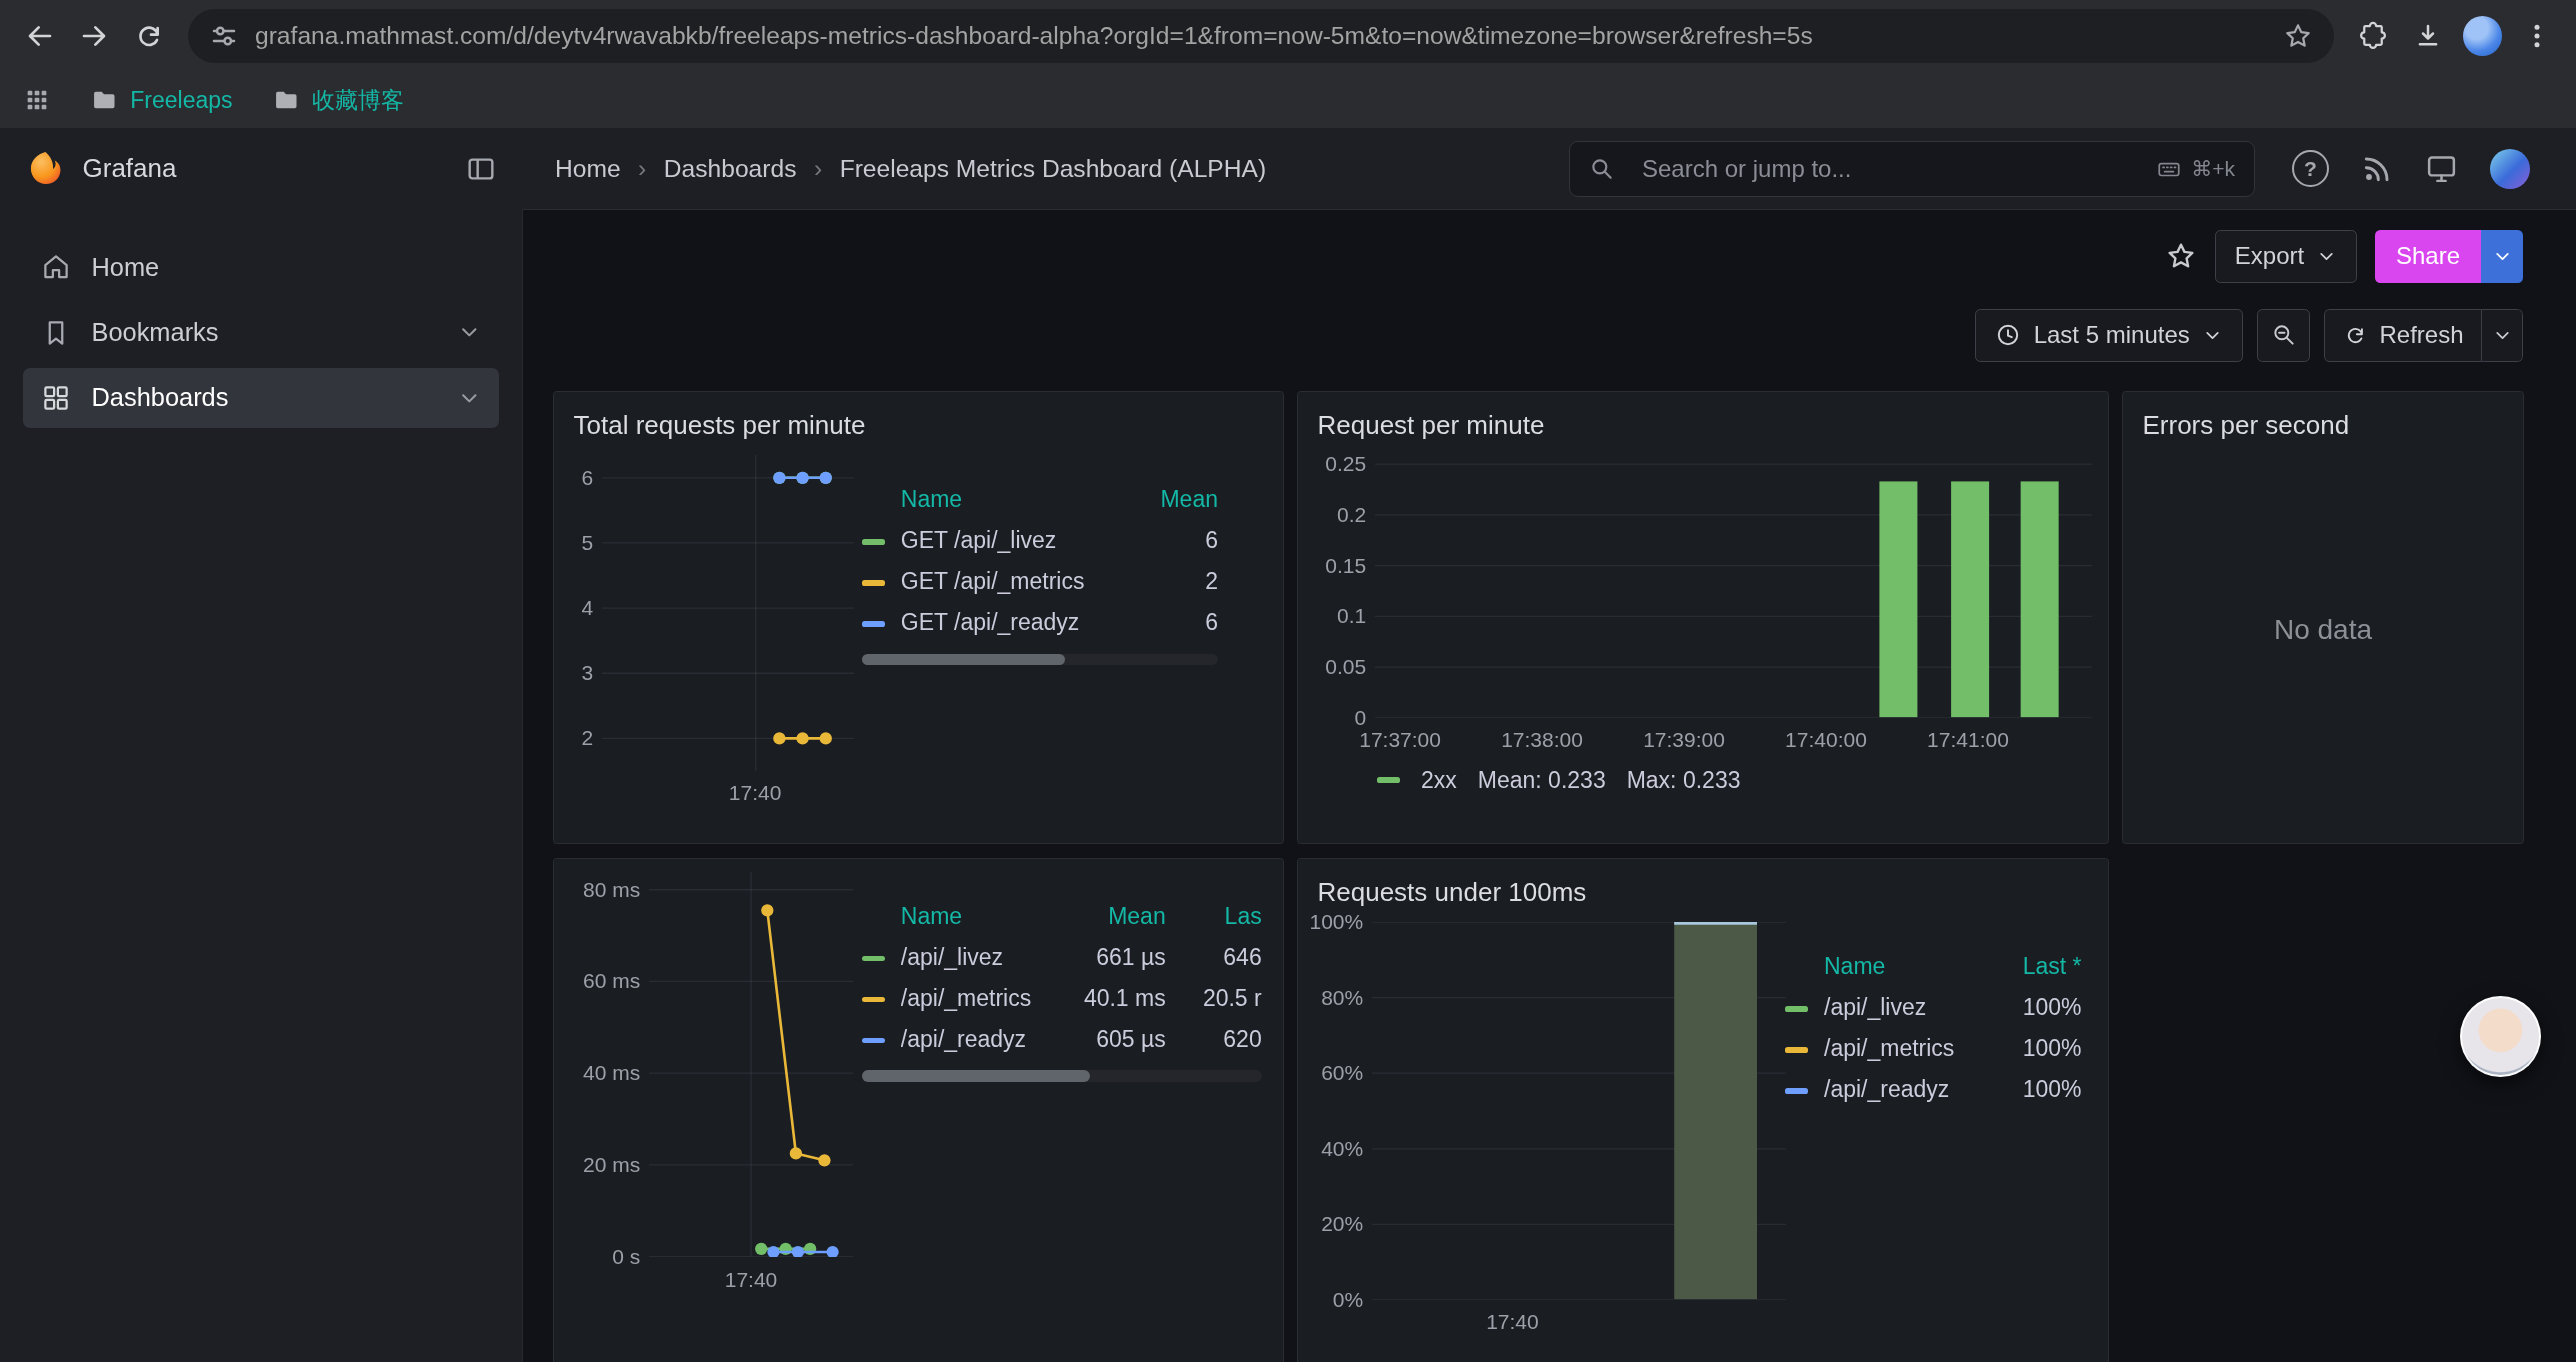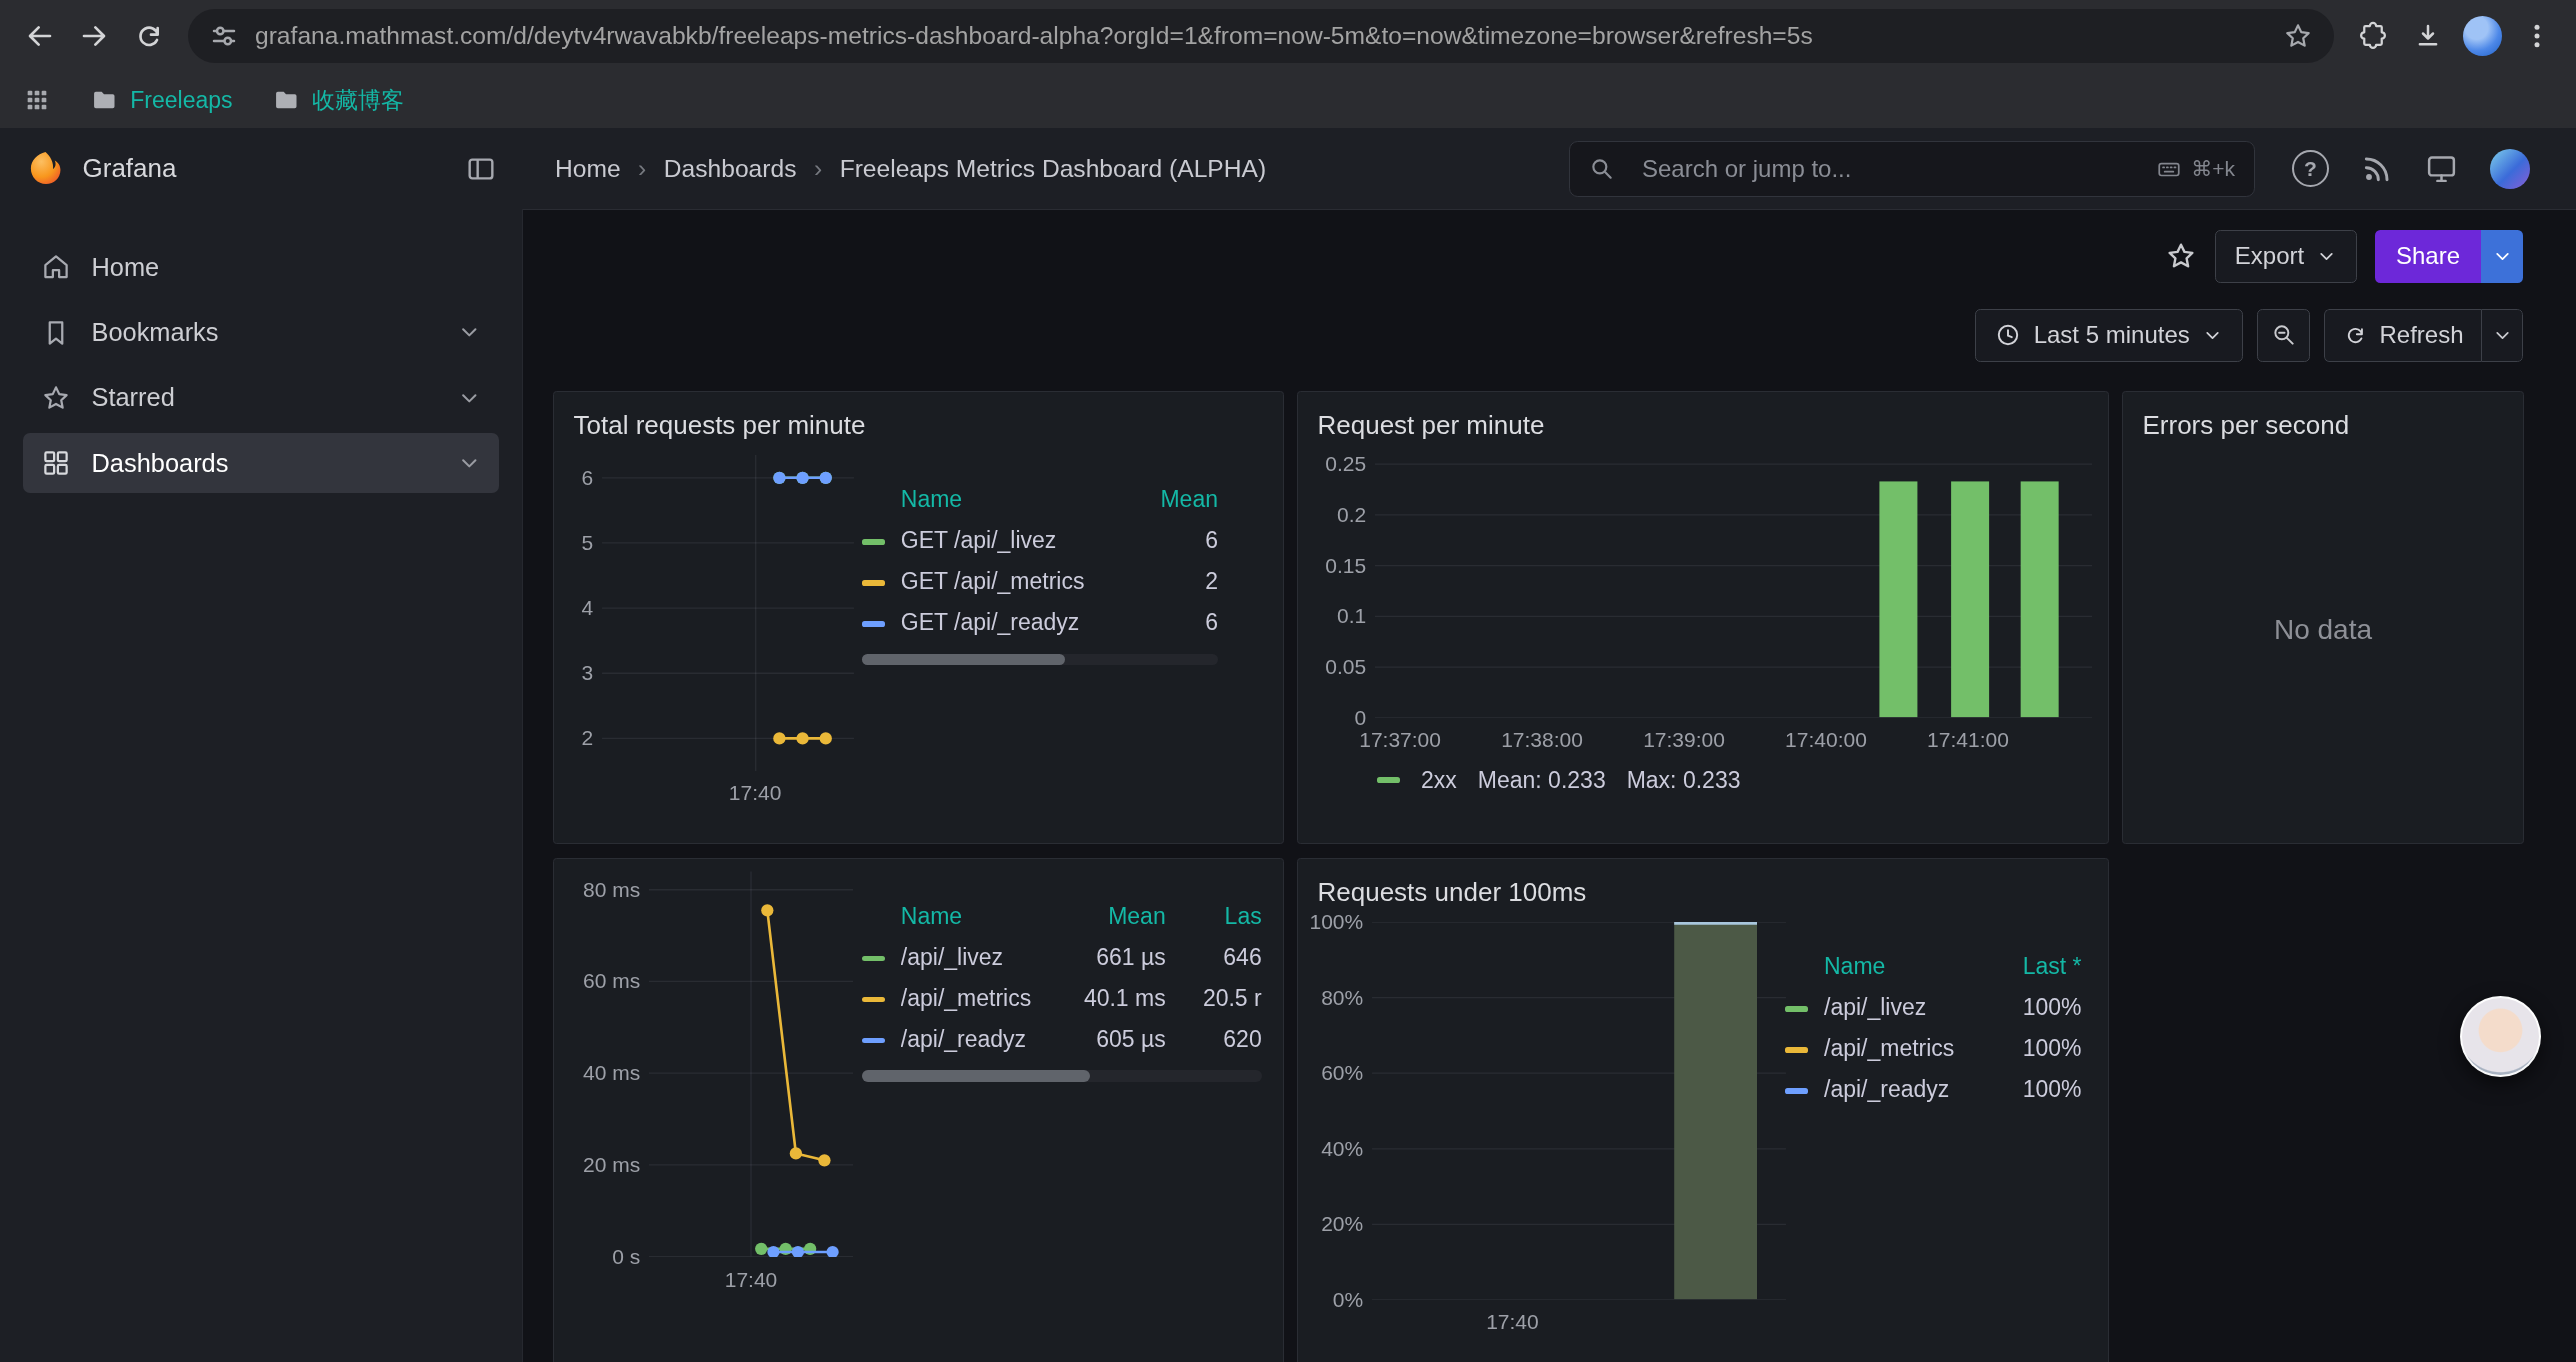--- a/index.html
+++ b/index.html
@@ -32,21 +32,21 @@
 
   .sidebar{position:absolute;top:81px;left:0;width:523px;bottom:0;background:#1d1f25;border-right:0.9px solid #26282f;padding-top:23px;box-sizing:border-box;}
   .side-item{height:60px;display:flex;align-items:center;margin:5.3px 23px;padding:0 17.5px;gap:21px;border-radius:7px;color:#cdced3;font-size:25.4px;}
   .side-item.active{background:#33353d;color:#ffffff;}
   .side-chevron{margin-left:auto;color:#9a9ca3;}
 
   .main{position:absolute;top:81px;left:523px;right:0;bottom:0;overflow:hidden;}
   .dash-actions{display:flex;justify-content:flex-end;align-items:center;gap:17.5px;padding:19px 53px 0 17px;height:56px;color:#c9cace;}
   .btn-outline{height:53px;border:0.9px solid #3d4048;background:#181a20;border-radius:5.3px;display:flex;align-items:center;gap:12.3px;padding:0 19px;font-size:24px;color:#d2d3d8;}
   .btn-split{display:flex;height:53px;border-radius:5.3px;overflow:hidden;}
-  .share-main{background:#6d28d9;color:#fff;display:flex;align-items:center;padding:0 21px;font-size:24px;font-weight:500;}
+  .share-main{background:#d946ef;color:#fff;display:flex;align-items:center;padding:0 21px;font-size:24px;font-weight:500;}
   .share-caret{background:#3d71d9;color:#fff;width:42px;display:flex;align-items:center;justify-content:center;border-left:0.9px solid rgba(255,255,255,.35);}
   .time-row{display:flex;justify-content:flex-end;align-items:center;gap:14px;padding:24.6px 53px 0 0;}
   .sq-btn{width:53px;height:53px;border:0.9px solid #3d4048;background:#181a20;border-radius:5.3px;display:flex;align-items:center;justify-content:center;color:#c9cace;}
   .refresh-main{height:53px;border:0.9px solid #3d4048;border-right:none;background:#181a20;border-radius:5.3px 0 0 5.3px;display:flex;align-items:center;gap:12.3px;padding:0 17.5px;font-size:24px;color:#d2d3d8;}
   .refresh-caret{height:53px;width:42px;border:0.9px solid #3d4048;background:#181a20;border-radius:0 5.3px 5.3px 0;display:flex;align-items:center;justify-content:center;color:#c9cace;box-sizing:border-box;}
 
   
   .panel{position:absolute;background:#1a1d22;border:0.9px solid #2a2d34;border-radius:3.5px;box-sizing:border-box;padding:12.3px 16px;}
   .panel-title{font-size:26px;color:#dcdde1;font-weight:500;margin:5.3px 0 14px 3.5px;white-space:nowrap;}
   .p-body{display:flex;align-items:flex-start;}
@@ -220,29 +220,20 @@
         <svg width="30" height="30" viewBox="0 0 24 24">
             <path d="M3.5 10.5 L12 3.5 L20.5 10.5 V20 H14.5 V14.5 H9.5 V20 H3.5 Z" stroke="#a8aab1" stroke-width="1.8" fill="none" stroke-linejoin="round"></path>
           </svg>
         <span>Home</span>
       </div>
       <div class="side-item">
         <svg width="30" height="30" viewBox="0 0 24 24">
             <path d="M7 3.5 H17 V20.5 L12 16.5 L7 20.5 Z" stroke="#a8aab1" stroke-width="1.8" fill="none" stroke-linejoin="round"></path>
           </svg>
         <span>Bookmarks</span>
-        <svg class="side-chevron" width="24.6" height="24.6" viewBox="0 0 24 24">
-            <path d="M6 9 L12 15 L18 9" stroke="currentColor" stroke-width="2" fill="none" stroke-linecap="round" stroke-linejoin="round"></path>
-          </svg>
-      </div>
-      <div class="side-item">
-        <svg width="30" height="30" viewBox="0 0 24 24">
-            <path d="M12 3.5 L14.6 8.9 20.5 9.7 16.2 13.8 17.3 19.7 12 16.8 6.7 19.7 7.8 13.8 3.5 9.7 9.4 8.9 Z" stroke="#a8aab1" stroke-width="1.8" fill="none" stroke-linejoin="round"></path>
-          </svg>
-        <span>Starred</span>
         <svg class="side-chevron" width="24.6" height="24.6" viewBox="0 0 24 24">
             <path d="M6 9 L12 15 L18 9" stroke="currentColor" stroke-width="2" fill="none" stroke-linecap="round" stroke-linejoin="round"></path>
           </svg>
       </div>
       <div class="side-item active">
         <svg width="30" height="30" viewBox="0 0 24 24">
             <g stroke="#d8d9dd" stroke-width="1.8" fill="none">
               <rect x="3.5" y="3.5" width="7" height="7" rx="1"></rect>
               <rect x="13.5" y="3.5" width="7" height="7" rx="1"></rect>
               <rect x="3.5" y="13.5" width="7" height="7" rx="1"></rect>

